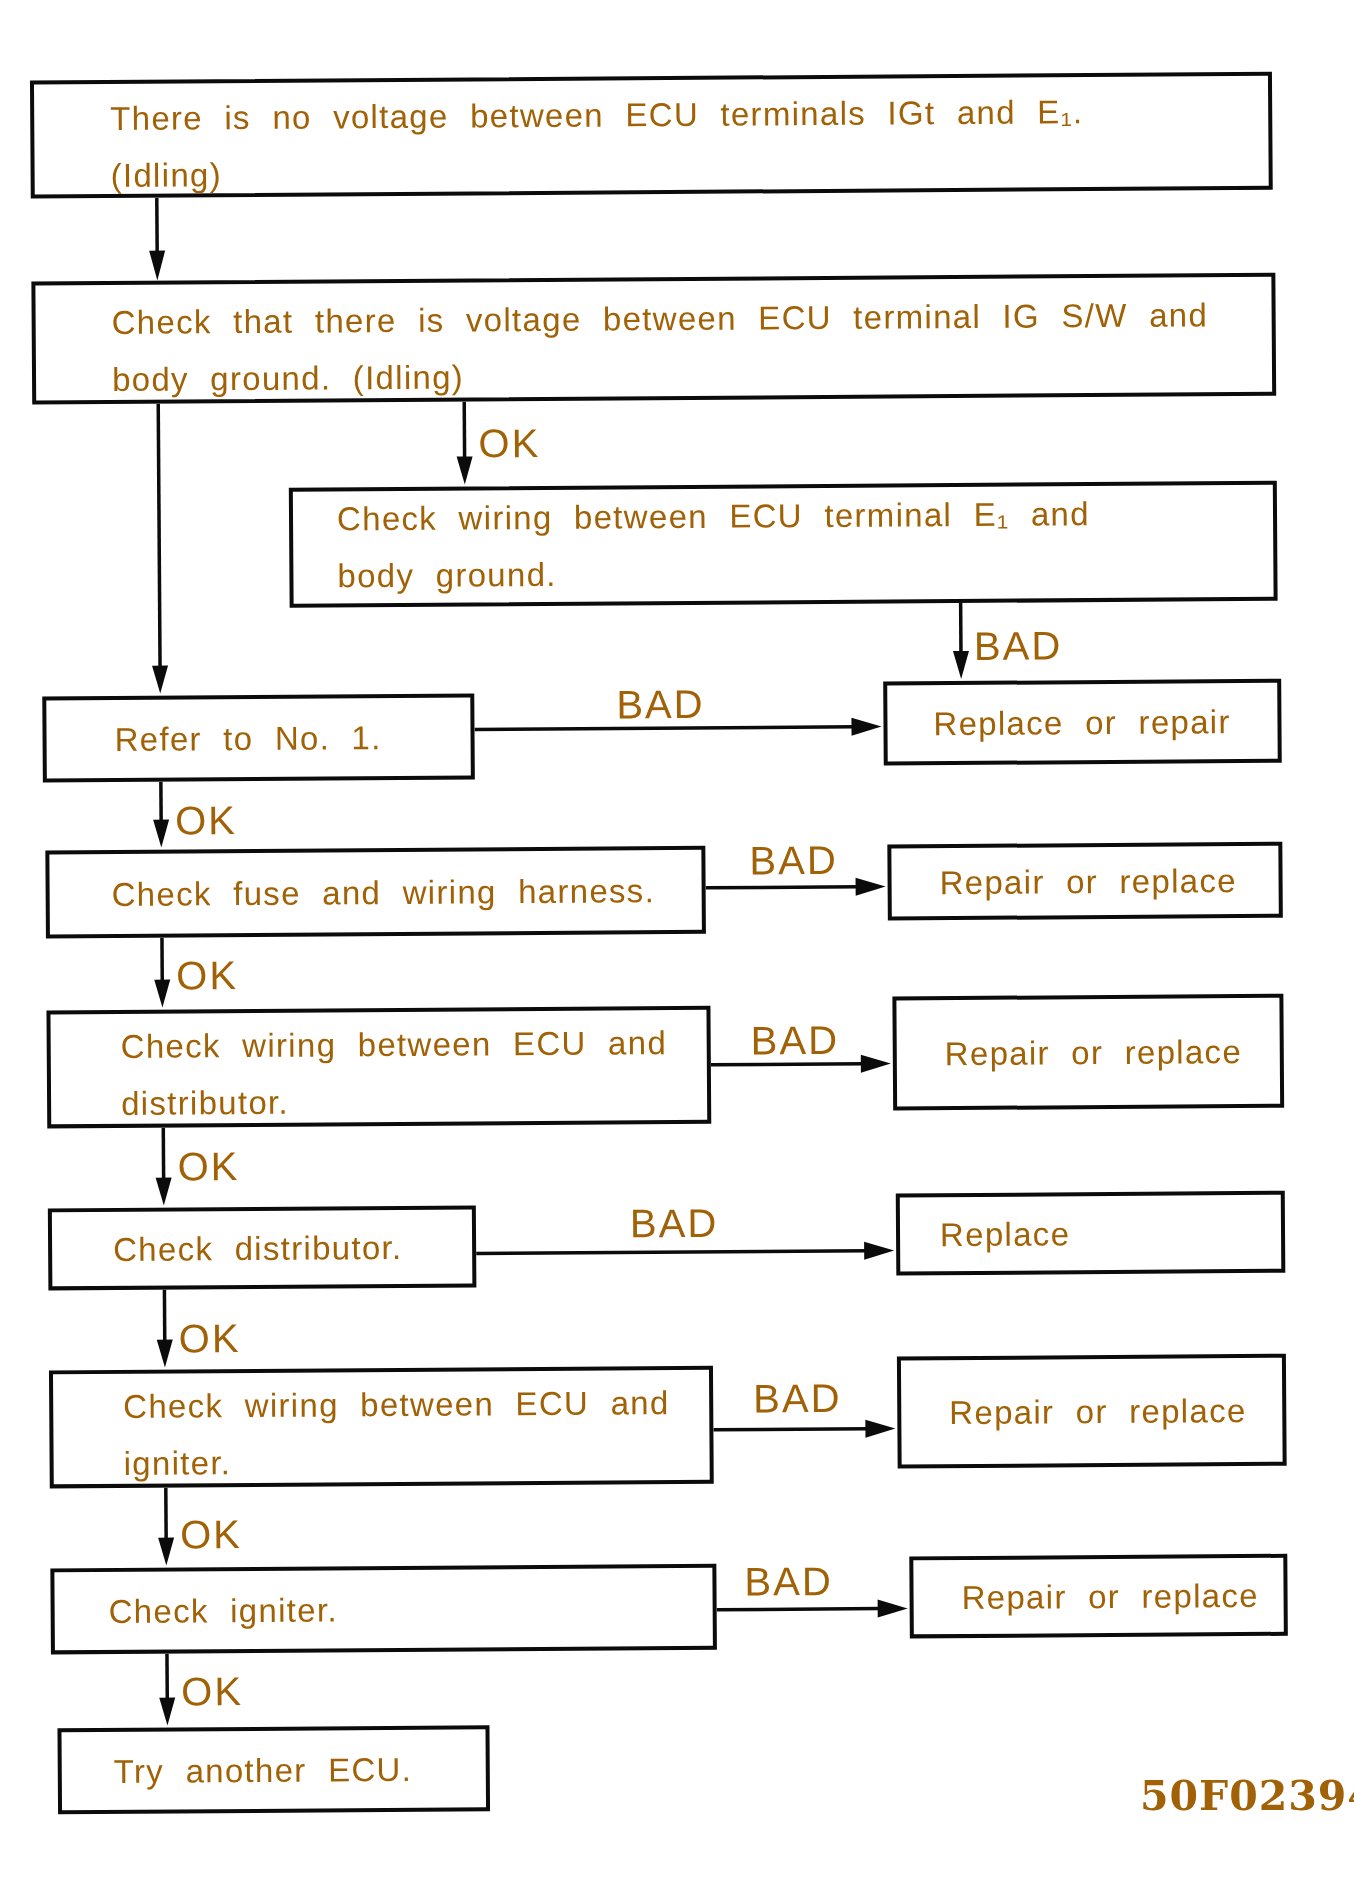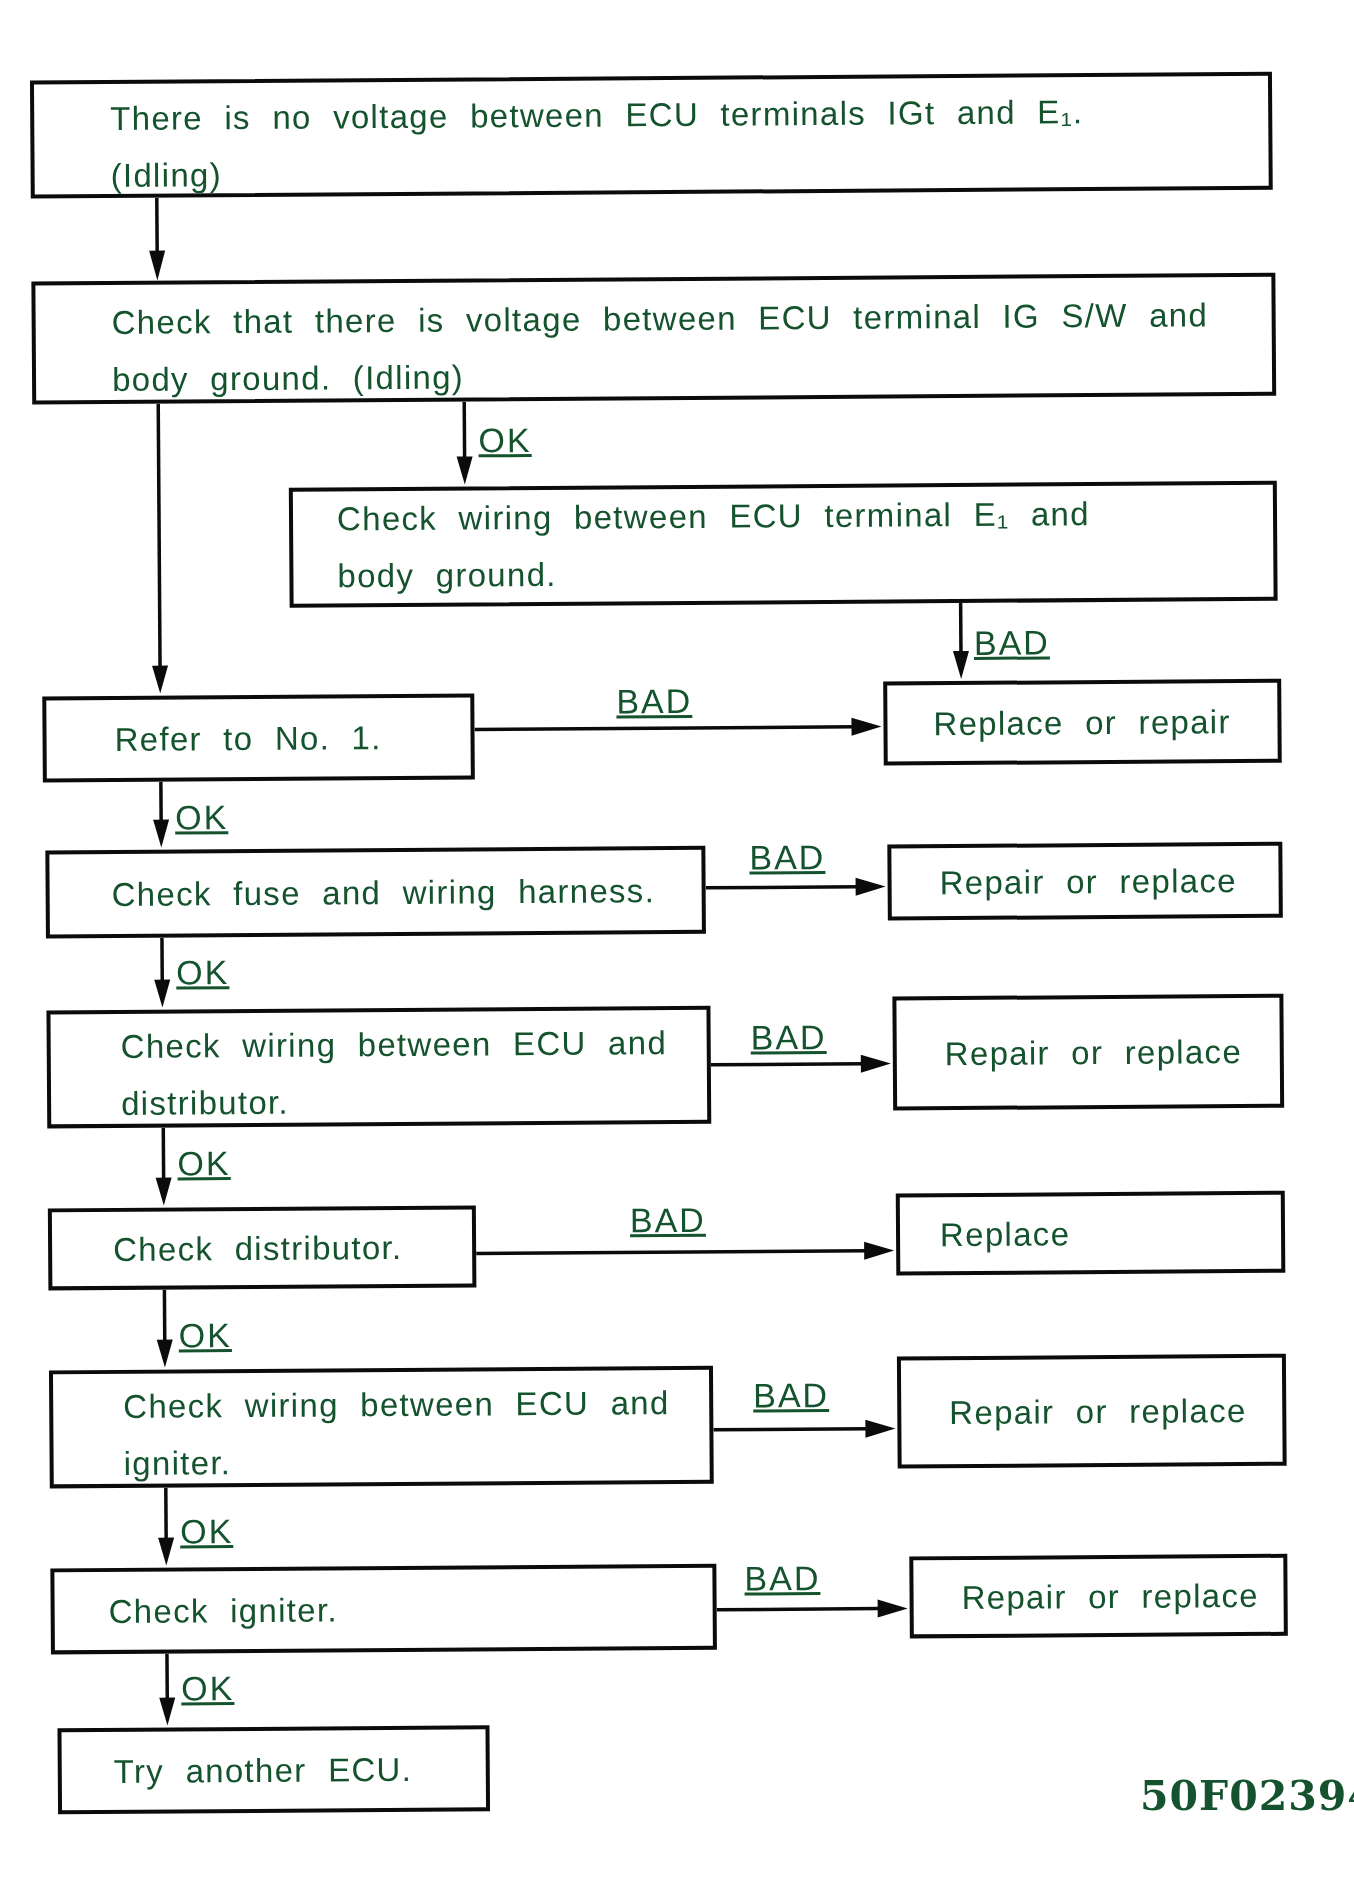--- a/index.html
+++ b/index.html
@@ -1,36 +1,36 @@
 <!DOCTYPE html>
 <html><head>
 <meta charset="utf-8">
 <title>Flowchart</title>
 <style>
   html, body { margin:0; padding:0; background:#ffffff; }
   .sheet {
     position:relative; width:1354px; height:1887px;
     background:#ffffff; overflow:hidden;
     font-family:"Liberation Sans","DejaVu Sans",sans-serif;
-    color:#14532d;
+    color:#a16207;
   }
   .flow {
     position:absolute; left:0; top:0; width:1354px; height:1887px;
     transform:rotate(-0.4deg); transform-origin:677px 943px;
   }
   .fbox {
     position:absolute; box-sizing:border-box;
     border:4px solid #0b0b0b; background:#ffffff;
     display:flex; flex-direction:column; justify-content:center;
     font-size:33px; letter-spacing:1.3px; word-spacing:11px;
     line-height:57px; white-space:nowrap;
   }
   .lab {
-    position:absolute; font-size:34px; letter-spacing:2px;
-    line-height:1; white-space:nowrap;text-decoration:underline;
+    position:absolute; font-size:40px; letter-spacing:2px;
+    line-height:1; white-space:nowrap;
   }
   .figcode {
     position:absolute; left:1140px; top:1772px;
     font-family:"DejaVu Serif","Liberation Serif",serif;
     font-weight:bold; font-size:41px; letter-spacing:1px;
   }
   svg.arrows { position:absolute; left:0; top:0; }
   svg.arrows line { stroke:#0b0b0b; stroke-width:3.5; }
   svg.arrows polygon { fill:#0b0b0b; }
 </style>

